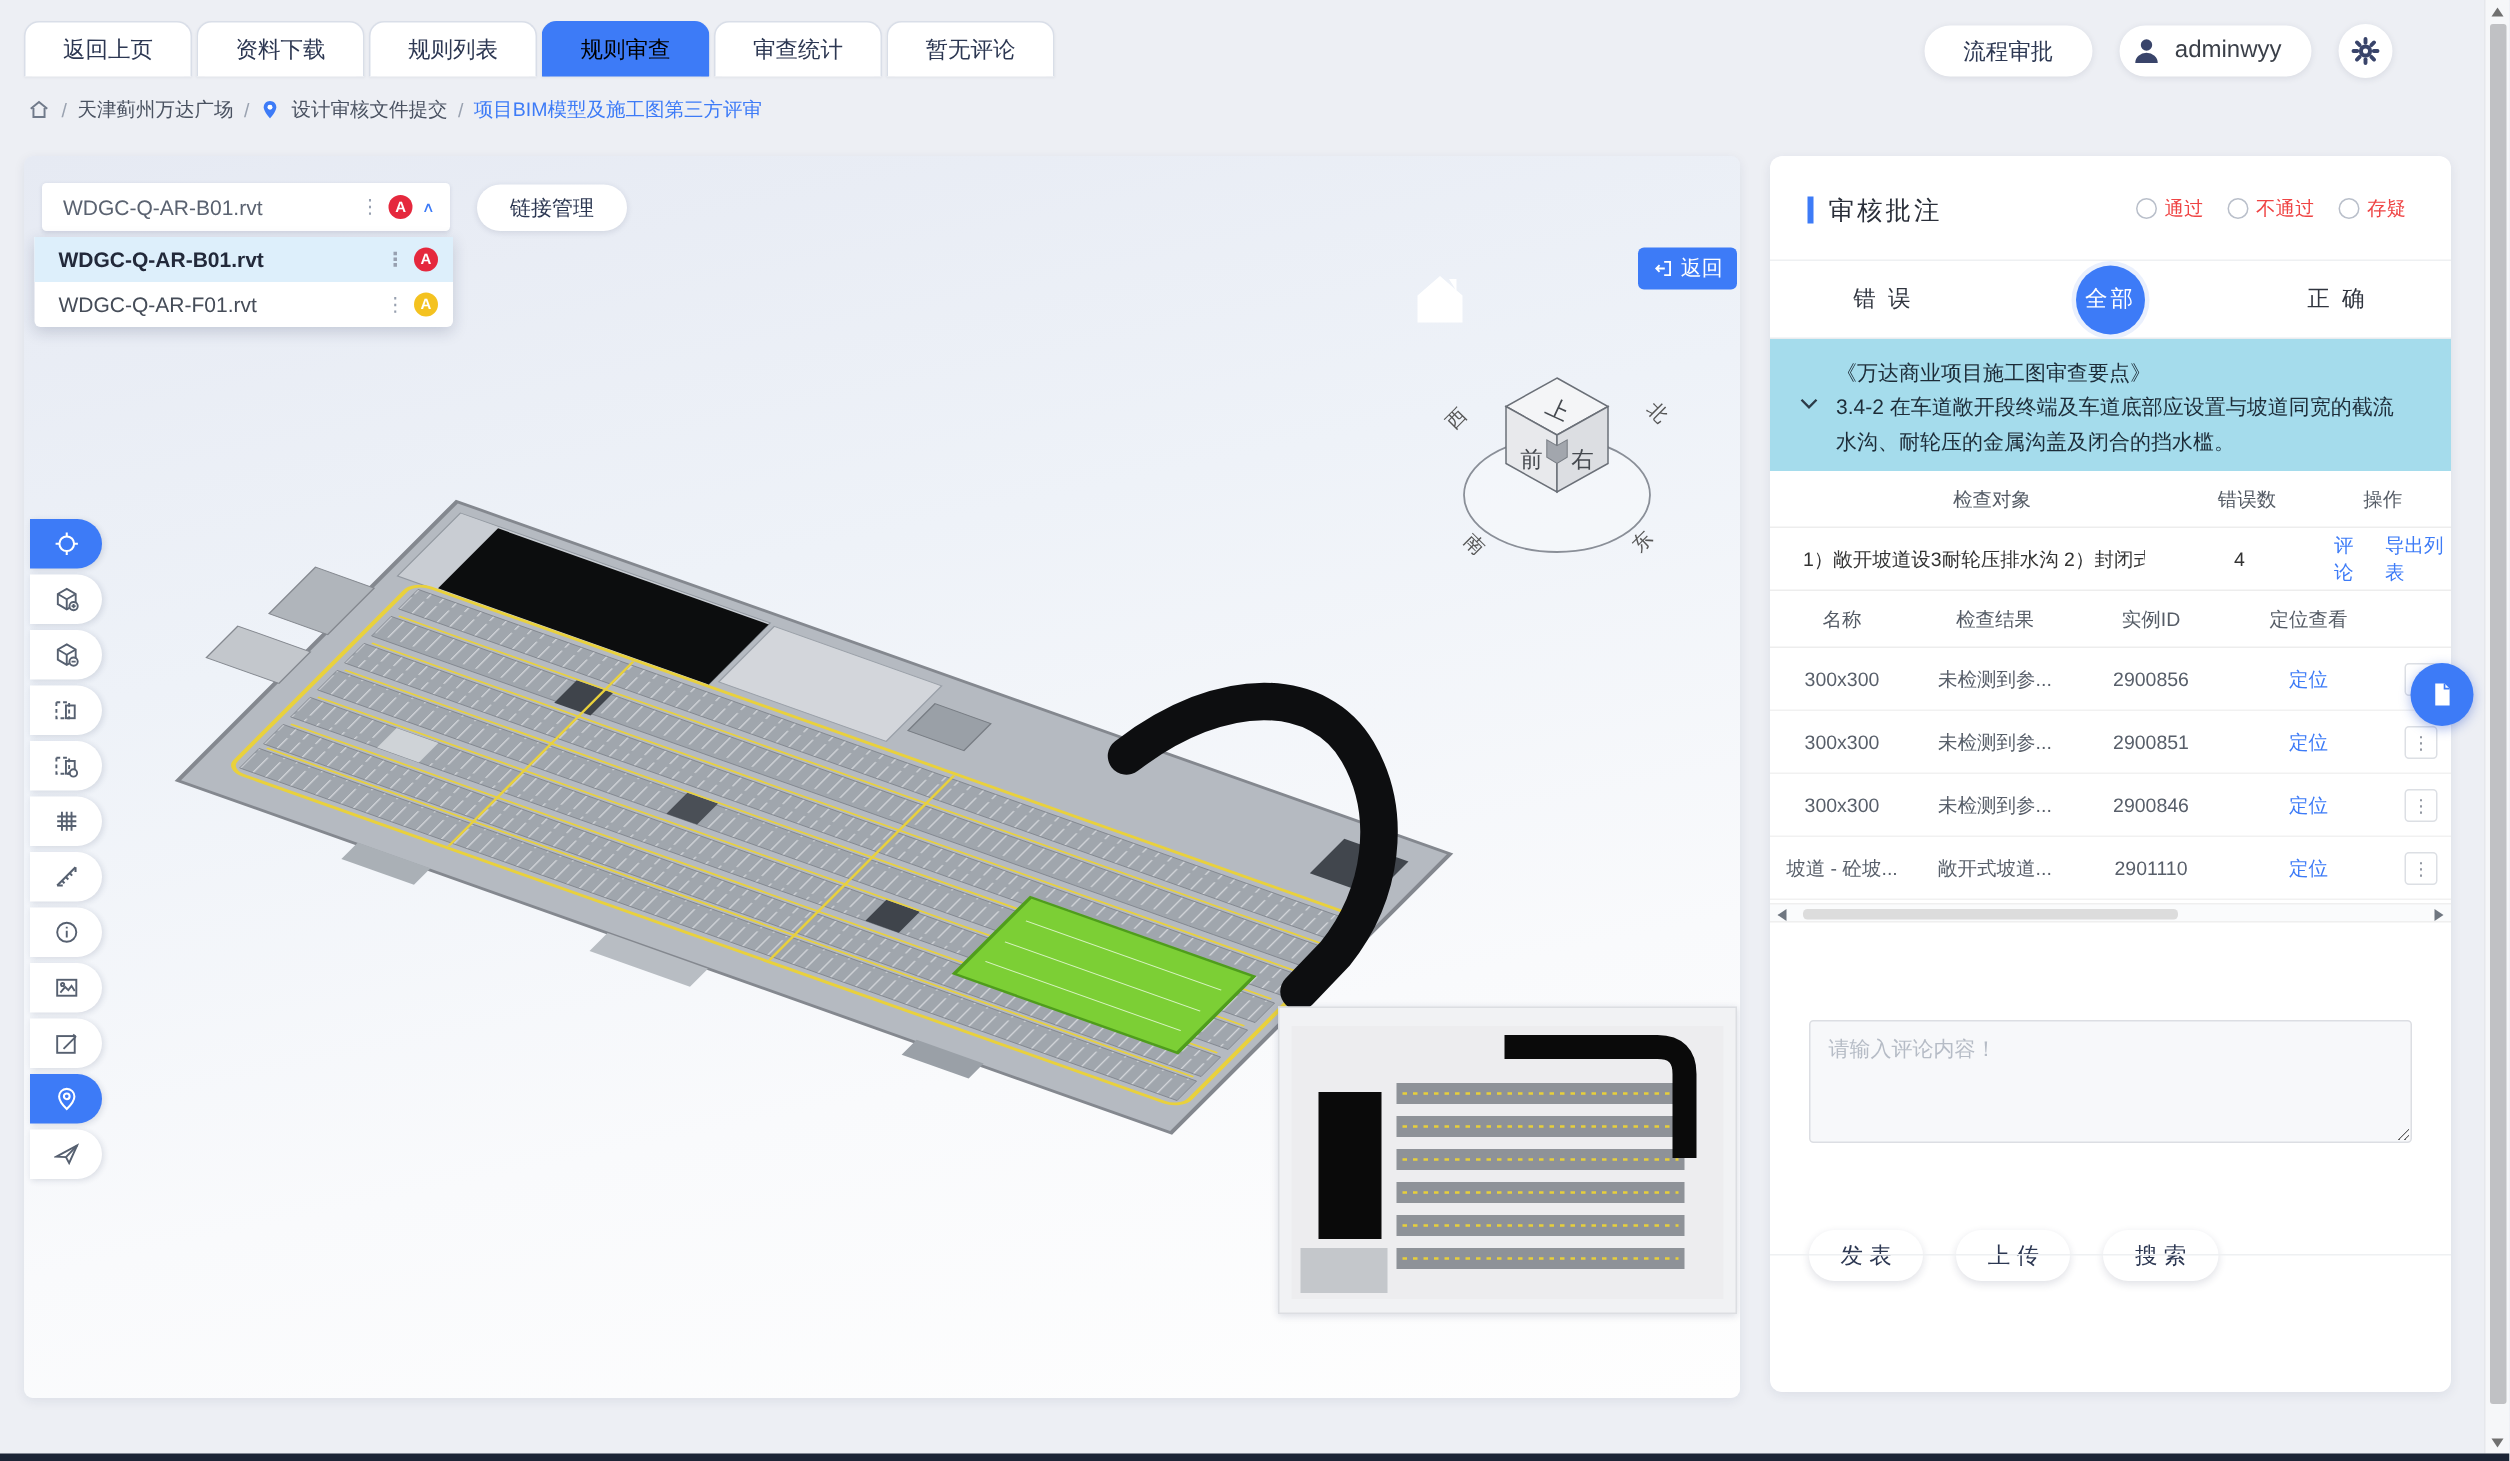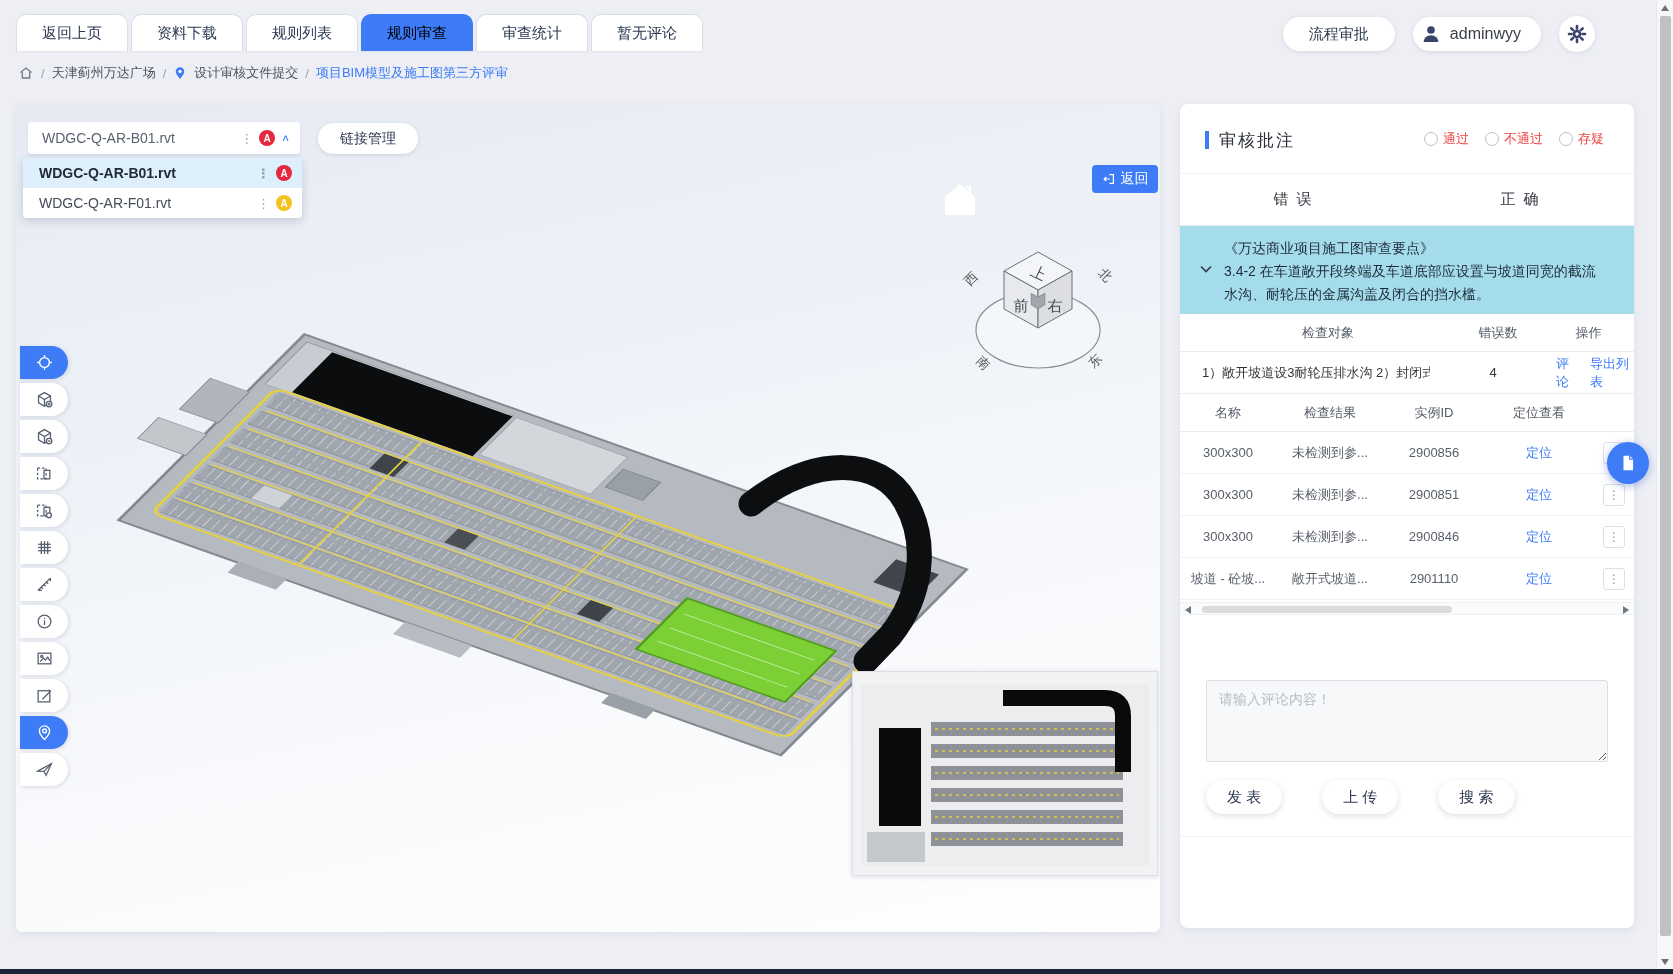--- a/index.html
+++ b/index.html
@@ -127,21 +127,21 @@
   .arr-l, .arr-r { position:absolute; top:3px; width:0; height:0; border-style:solid; }
   .arr-l { left:5px; border-width:4px 6px 4px 0; border-color:transparent #6f7680 transparent transparent; }
   .arr-r { right:5px; border-width:4px 0 4px 6px; border-color:transparent transparent transparent #6f7680; }
 
   .no-comments { position:absolute; left:0; top:514px; right:0; height:44px; line-height:44px; padding-left:27px;
                  font-size:15px; color:#565d68; border-bottom:1px solid #eef0f2; }
   .comment-box { position:absolute; left:26px; top:576px; width:402px; height:82px; background:#f7f8fa;
                  border:1px solid #dcdee3; border-radius:3px; resize:both; font-size:14px; padding:10px 12px;
                  font-family:"Liberation Sans","DejaVu Sans",sans-serif; color:#333; }
   .comment-box::placeholder { color:#b6bcc6; }
-  .panel-btns { position:absolute; left:26px; top:676px; display:flex; gap:40px; }
+  .panel-btns { position:absolute; left:26px; top:716px; display:flex; gap:22px; }
   .p-btn { height:34px; padding:0 21px; background:#fff; border-radius:17px; box-shadow:0 2px 6px rgba(25,35,70,.14);
            display:flex; align-items:center; font-size:15px; color:#2c3752; cursor:pointer; border:none; }
   .panel-divider { position:absolute; left:0; top:732px; right:0; border-top:1px solid #eef0f2; }
 
   
   .v-scrollbar { position:absolute; right:0; top:0; width:17px; height:969px; background:#f6f7f9;
                  border-left:1px solid #e6e8ec; cursor:pointer; }
   .v-thumb { position:absolute; left:3px; top:16px; width:11px; height:920px; background:#c0c1c4; border-radius:2px; }
   .tri-up { position:absolute; left:4px; top:5px; width:0; height:0; border:4.5px solid transparent;
             border-bottom:6px solid #707070; border-top:none; }
@@ -449,20 +449,23 @@
       </label>
       <label class="radio">
         <span class="radio-dot"></span>
         <span>存疑</span>
       </label>
     </div>
   </div>
 
   <div class="rp-tabs">
     <div class="rp-tab">错 误</div>
+    <div class="rp-tab">
+      <span class="tab-circle">全部</span>
+    </div>
     <div class="rp-tab">正 确</div>
   </div>
 
   <div class="rule">
     <svg class="chev" width="12" height="8" viewBox="0 0 12 8">
       <polyline points="1,1.5 6,6.5 11,1.5" fill="none" stroke="#2c3b48" stroke-width="1.6"></polyline>
     </svg>
     <div>《万达商业项目施工图审查要点》</div>
     <div>3.4-2 在车道敞开段终端及车道底部应设置与坡道同宽的截流水沟、耐轮压的金属沟盖及闭合的挡水槛。</div>
   </div>

